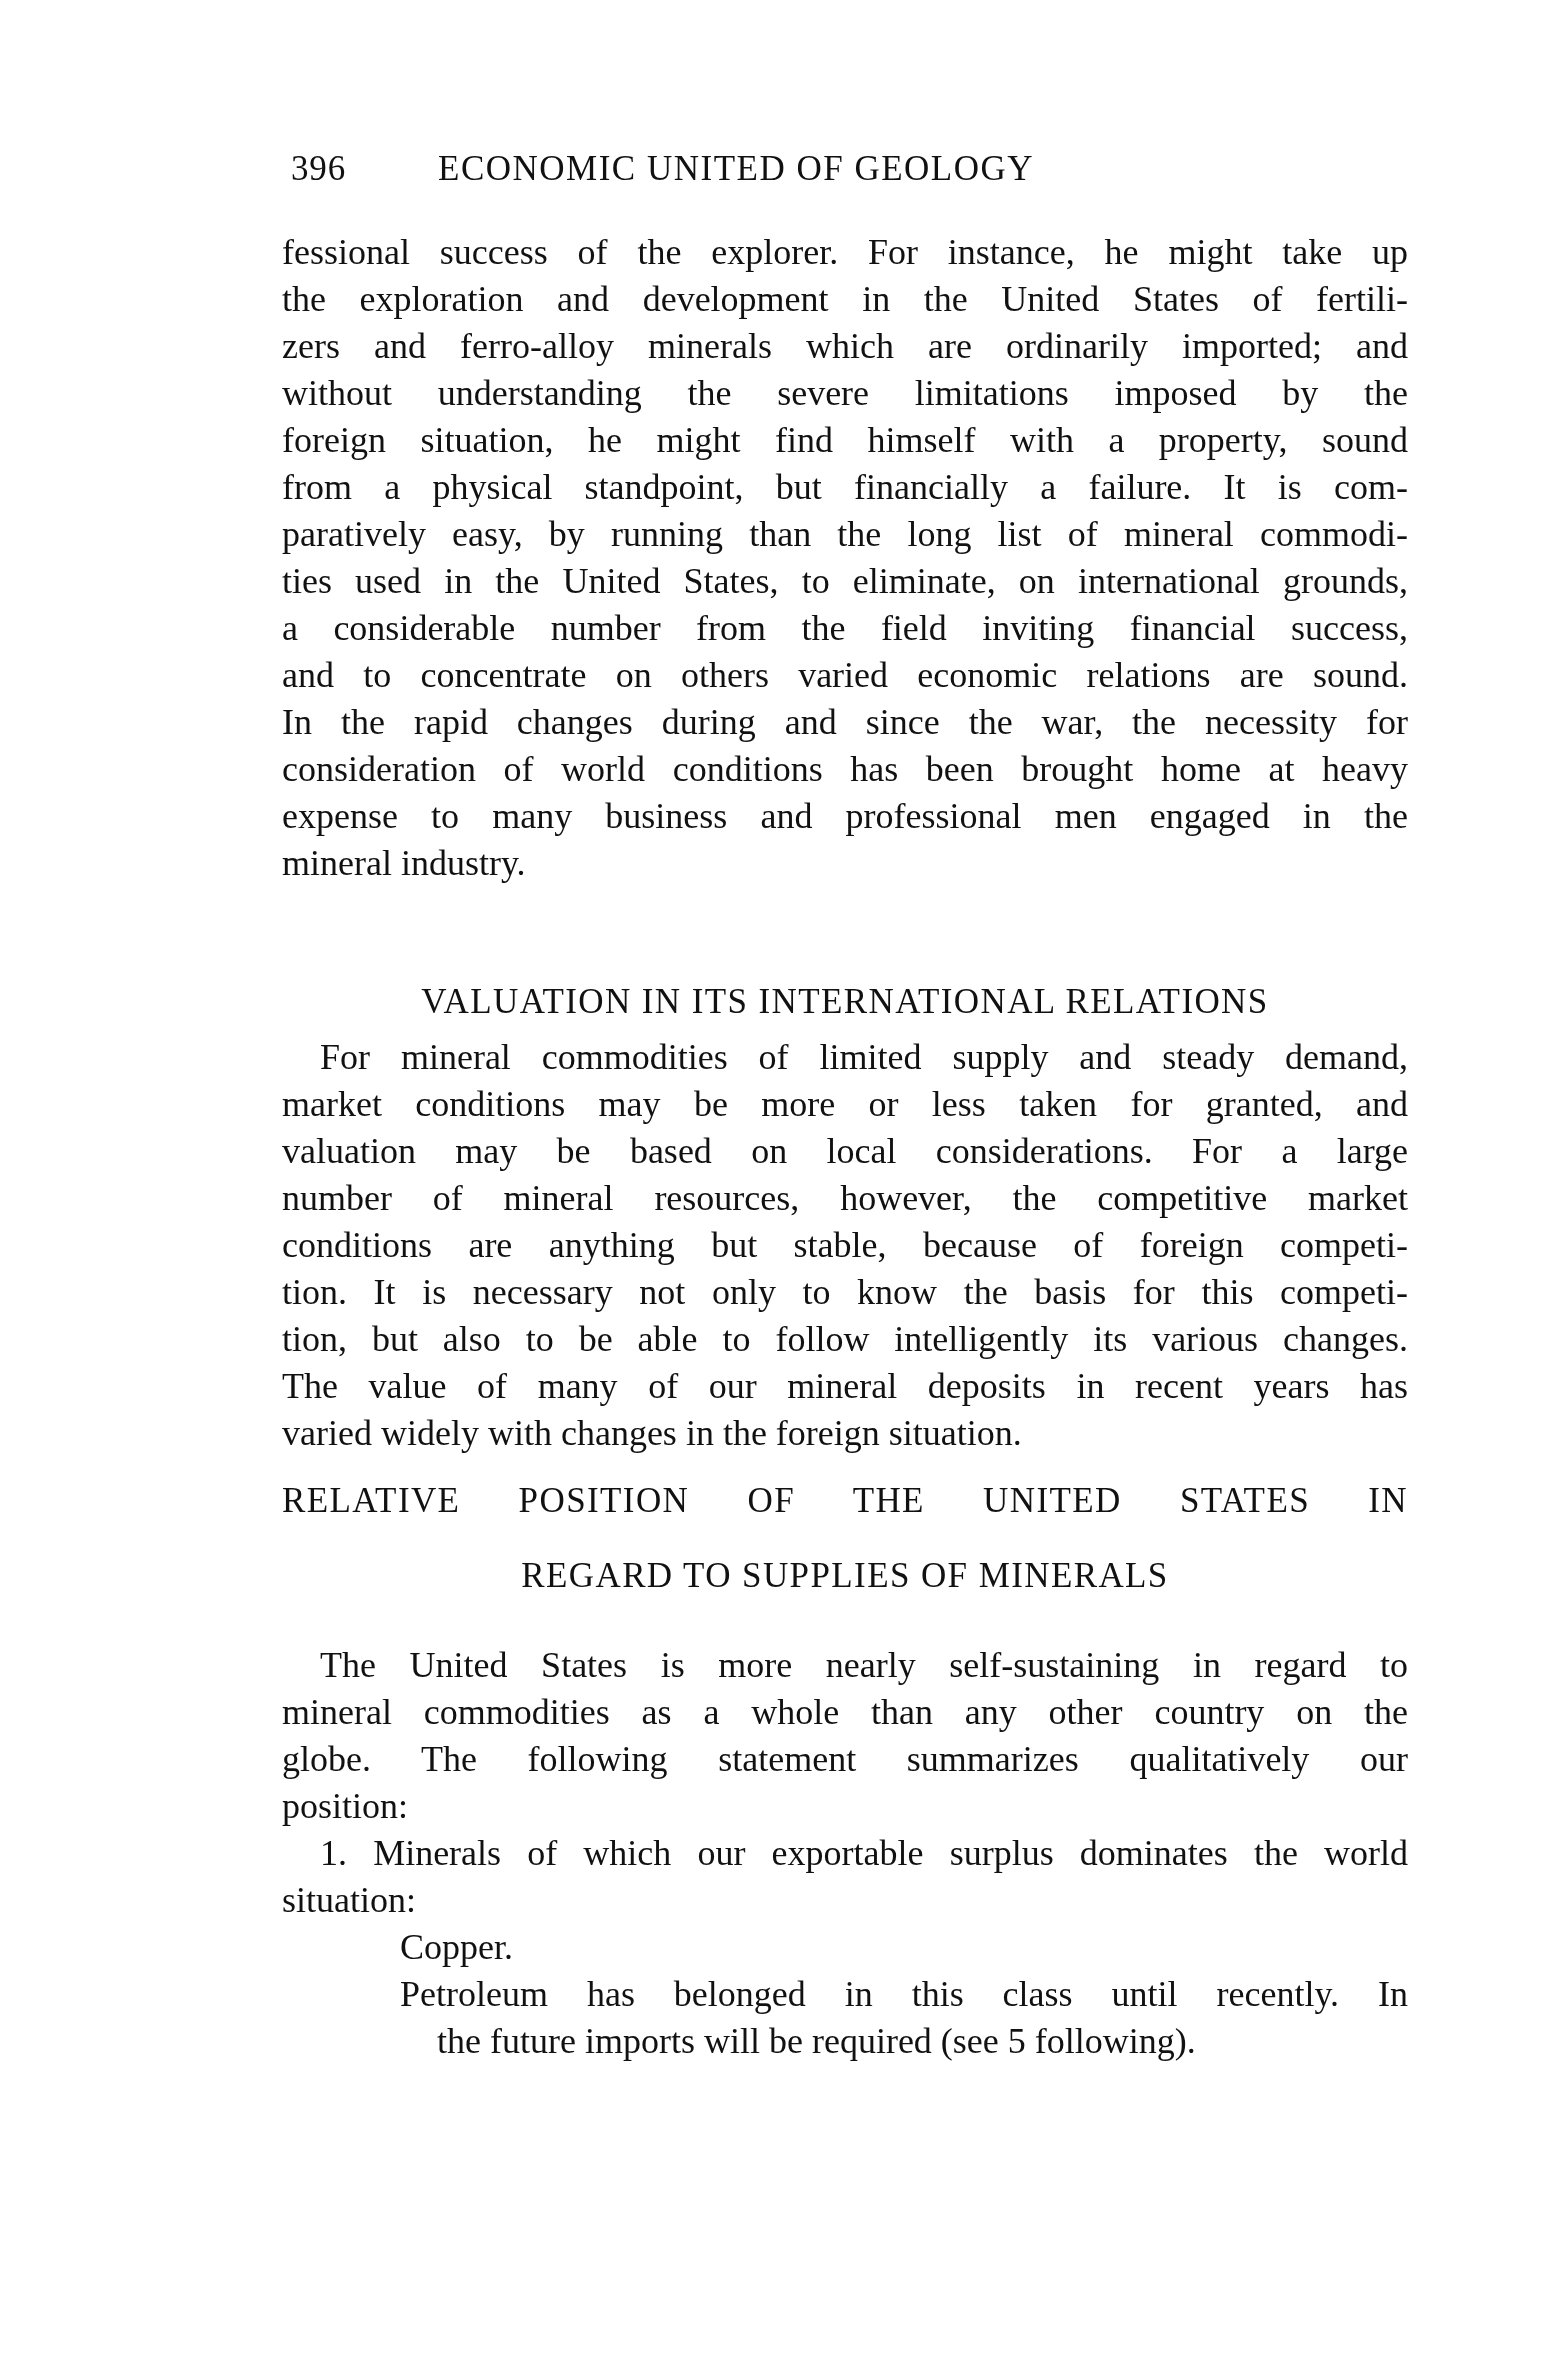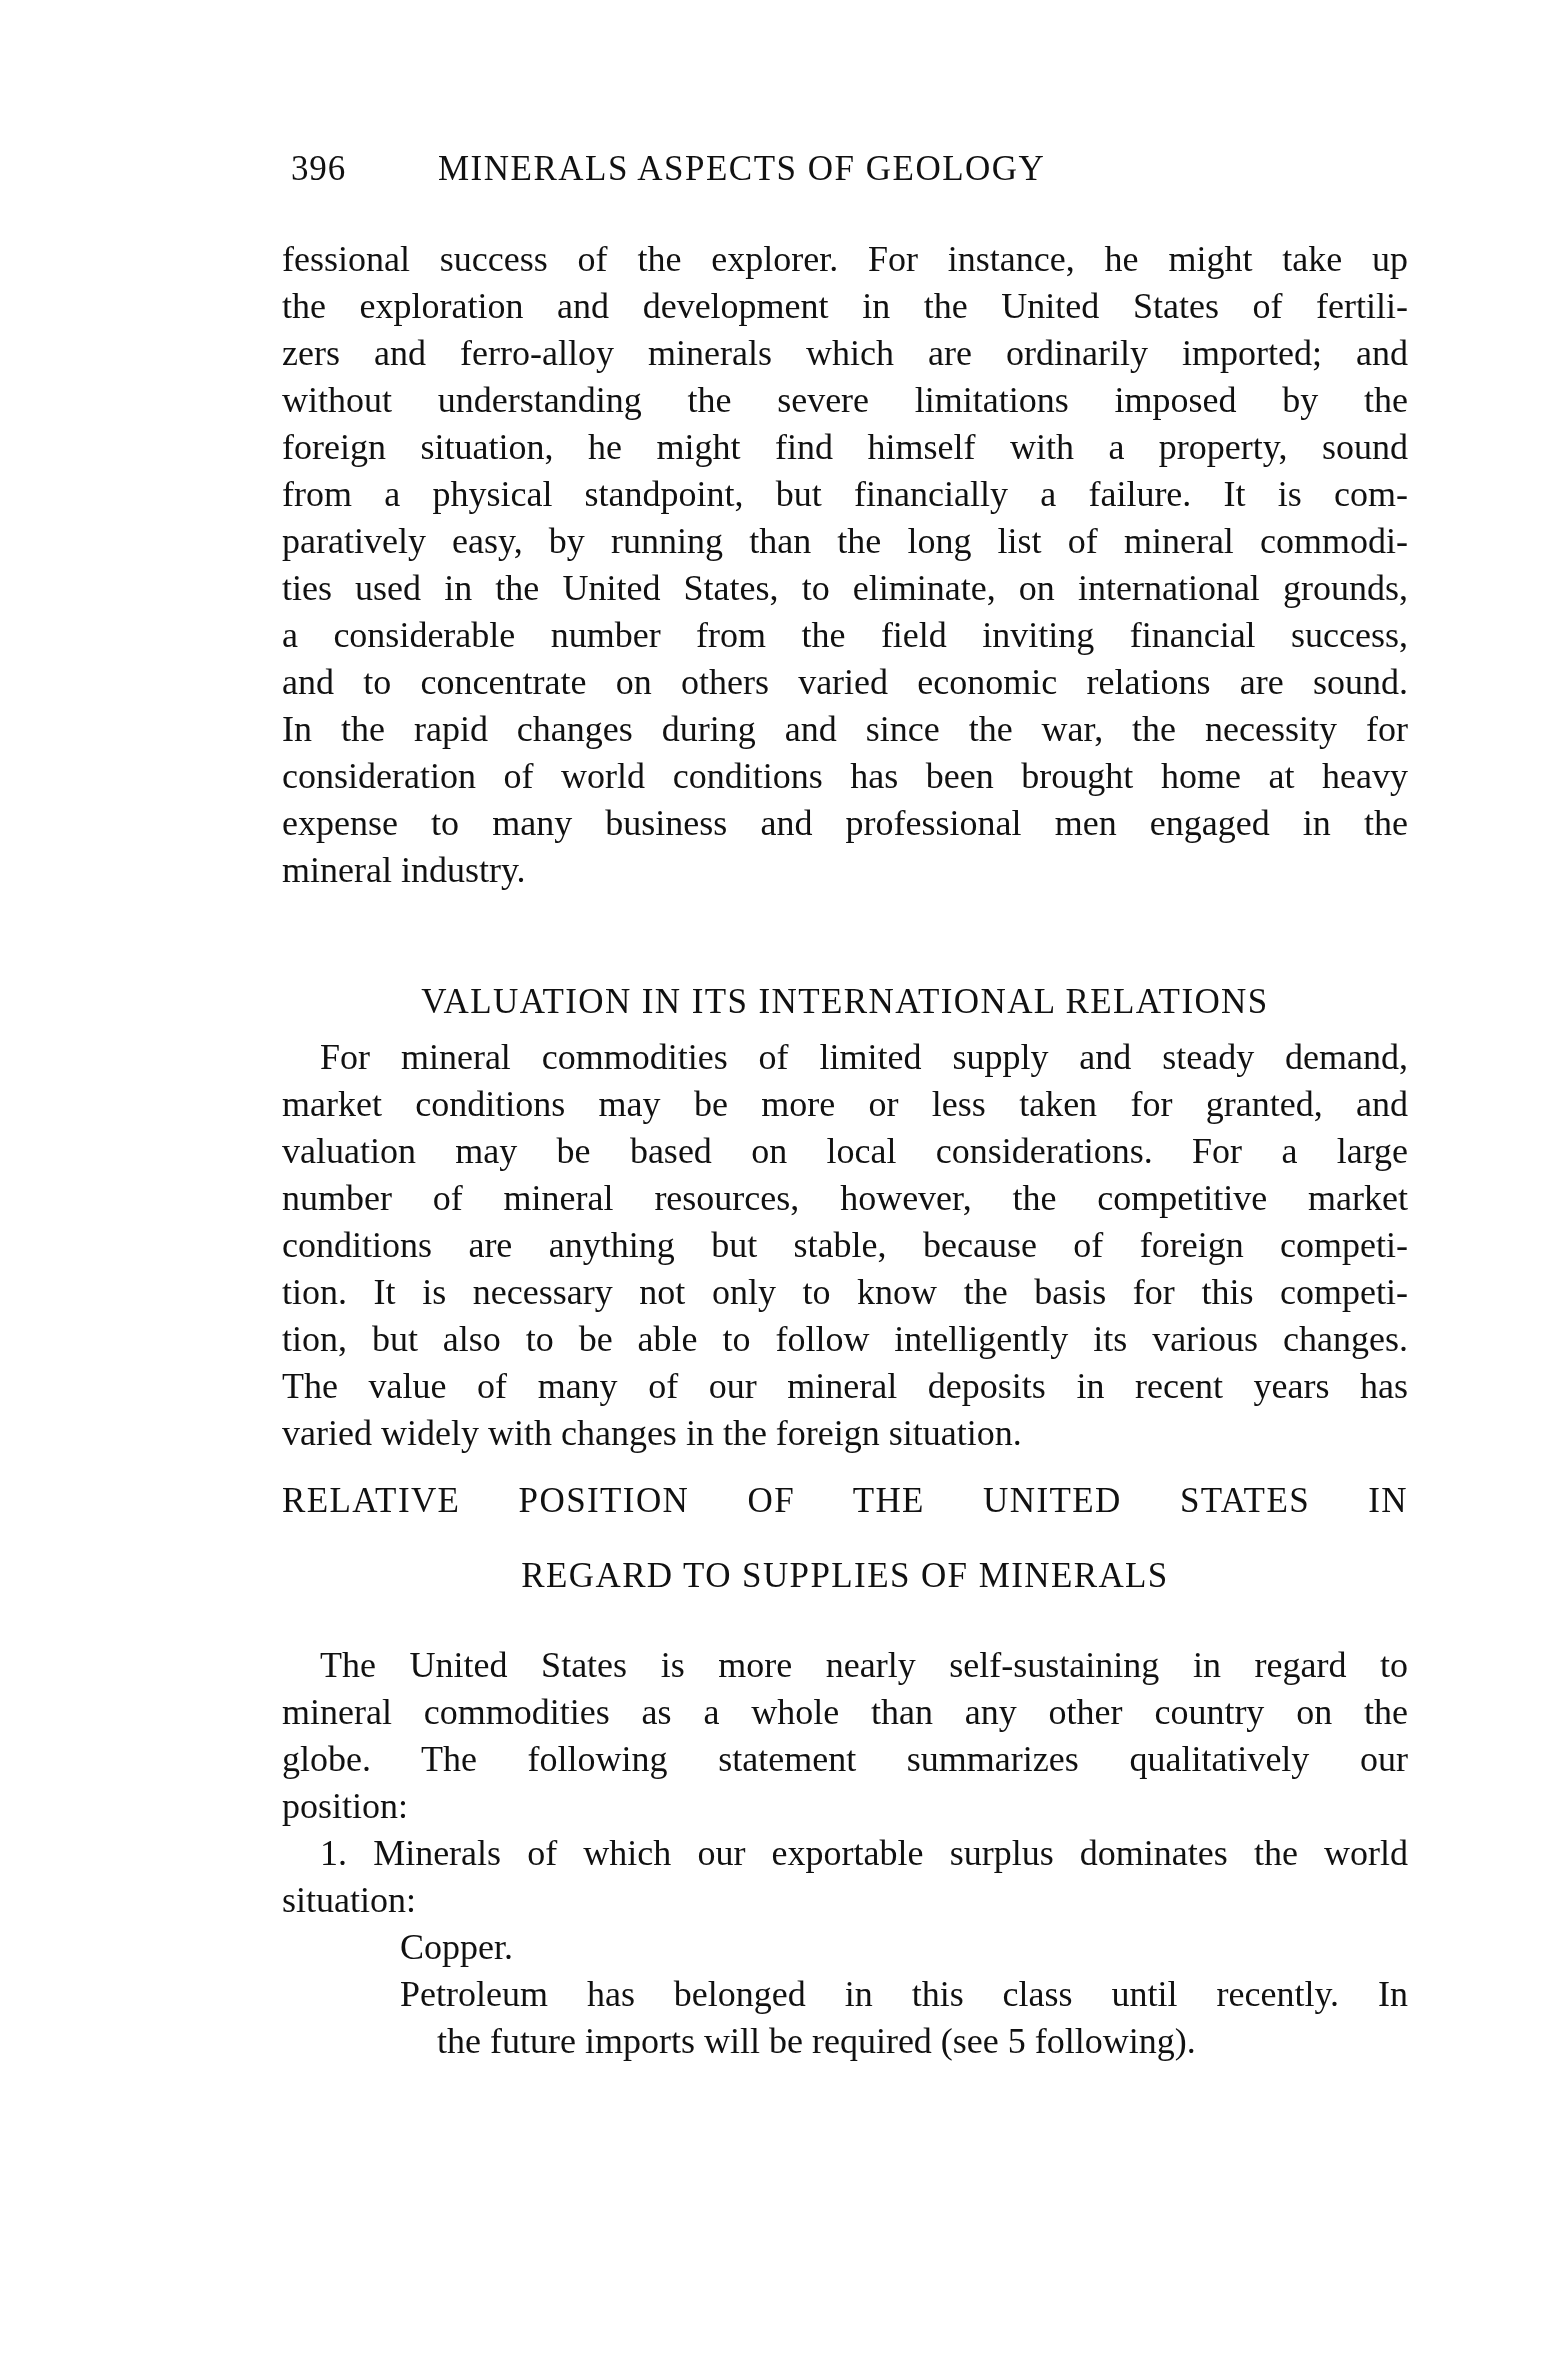--- a/index.html
+++ b/index.html
@@ -87,24 +87,24 @@
       padding-left: 155px;
     }
   </style>
 </head>
 <body>
 
 <div class="page">
 
   <div class="running-head">
     <span class="page-number">396</span>
-    <span class="running-title">MINERALS ASPECTS OF GEOLOGY</span>
+    <span class="running-title">ECONOMIC UNITED OF GEOLOGY</span>
   </div>
 
-  <div class="block" style="top:236px;">
+  <div class="block" style="top:229px;">
     <span class="line">fessional success of the explorer.  For instance, he might take up</span>
     <span class="line">the exploration and development in the United States of fertili-</span>
     <span class="line">zers and ferro-alloy minerals which are ordinarily imported; and</span>
     <span class="line">without understanding the severe limitations imposed by the</span>
     <span class="line">foreign situation, he might find himself with a property, sound</span>
     <span class="line">from a physical standpoint, but financially a failure.  It is com-</span>
     <span class="line">paratively easy, by running than the long list of mineral commodi-</span>
     <span class="line">ties used in the United States, to eliminate, on international grounds,</span>
     <span class="line">a considerable number from the field inviting financial success,</span>
     <span class="line">and to concentrate on others varied economic relations are sound.</span>

